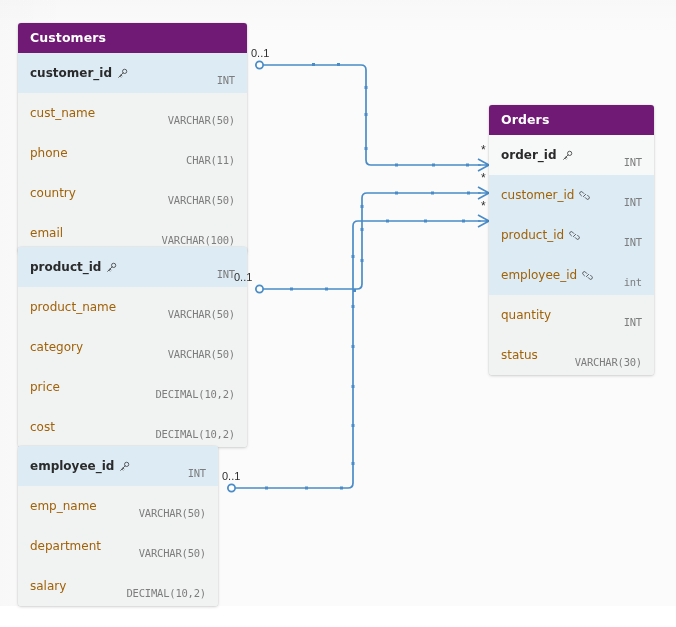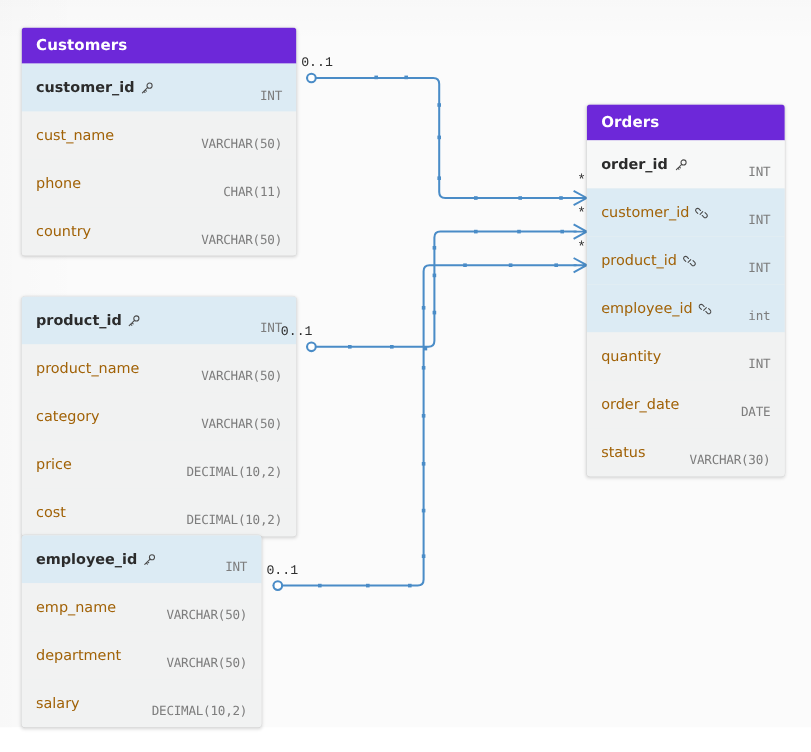--- a/index.html
+++ b/index.html
@@ -38,21 +38,21 @@
   
   .entity {
     position: absolute;
     border-radius: 3px;
     box-shadow: 0 1px 3px rgba(0,0,0,0.17), 0 0 0 0.5px rgba(0,0,0,0.05);
     background: #f1f2f2;
     overflow: hidden;
     z-index: 5;
   }
   .entity-header {
-    background: #6d28d9;
+    background: #701a75;
     color: #ffffff;
     font-size: 12.5px;
     font-weight: bold;
     letter-spacing: 0.1px;
     padding: 8px 0 8px 12px;
     line-height: 14px;
     height: 14px;
   }
   .attr-row {
     display: flex;
@@ -95,21 +95,21 @@
   #wires {
     position: absolute;
     left: 0; top: 0;
     width: 676px;
     height: 627px;
     z-index: 3;
     pointer-events: none;
   }
   .card-label {
     position: absolute;
-    font-family: Liberation Mono, monospace;
+    font-family: Liberation Sans, sans-serif;
     font-size: 11px;
     color: #2e2e2e;
     z-index: 6;
     white-space: nowrap;
   }
   .card-label.star { font-size: 12px; line-height: 8px; }
 </style>
 </head>
 <body>
 
@@ -204,20 +204,26 @@
             <span class="attr-name">phone</span>
           </div>
           <span class="attr-type">CHAR(11)</span>
         </div>
         <div class="attr-row">
           <div class="attr-left">
             <span class="attr-name">country</span>
           </div>
           <span class="attr-type">VARCHAR(50)</span>
         </div>
+        <div class="attr-row">
+          <div class="attr-left">
+            <span class="attr-name">email</span>
+          </div>
+          <span class="attr-type">VARCHAR(100)</span>
+        </div>
       </div>
   </div>
 
   <div class="entity" id="ent-products" style="left:18px; top:247px; width:229px;">
     <div>
         <div class="attr-row pk">
           <div class="attr-left">
             <span class="attr-name">product_id</span>
             <span class="key-icon"><svg width="11" height="11" viewBox="0 0 16 16">
                 <circle cx="11.1" cy="4.9" r="3.1" fill="none" stroke="#4a4a4a" stroke-width="1.3"></circle>
@@ -279,21 +285,21 @@
         </div>
         <div class="attr-row">
           <div class="attr-left">
             <span class="attr-name">salary</span>
           </div>
           <span class="attr-type">DECIMAL(10,2)</span>
         </div>
       </div>
   </div>
 
-  <div class="entity" id="ent-orders" style="left:489px; top:87px; width:165px;">
+  <div class="entity" id="ent-orders" style="left:489px; top:105px; width:165px;">
     <div class="entity-header">Orders</div>
     <div>
         <div class="attr-row plain is-pk">
           <div class="attr-left">
             <span class="attr-name">order_id</span>
             <span class="key-icon"><svg width="11" height="11" viewBox="0 0 16 16">
                 <circle cx="11.1" cy="4.9" r="3.1" fill="none" stroke="#4a4a4a" stroke-width="1.3"></circle>
                 <path d="M8.9,7.1 L2.4,13.6 M4.2,11.8 L5.6,13.2 M5.9,10.1 L7.2,11.5" fill="none" stroke="#4a4a4a" stroke-width="1.3" stroke-linecap="round"></path>
               </svg></span>
           </div>
@@ -333,25 +339,19 @@
           <span class="attr-type">int</span>
         </div>
         <div class="attr-row">
           <div class="attr-left">
             <span class="attr-name">quantity</span>
           </div>
           <span class="attr-type">INT</span>
         </div>
         <div class="attr-row">
           <div class="attr-left">
-            <span class="attr-name">order_date</span>
-          </div>
-          <span class="attr-type">DATE</span>
-        </div>
-        <div class="attr-row">
-          <div class="attr-left">
             <span class="attr-name">status</span>
           </div>
           <span class="attr-type">VARCHAR(30)</span>
         </div>
       </div>
   </div>
 </div>
 
 </body></html>

